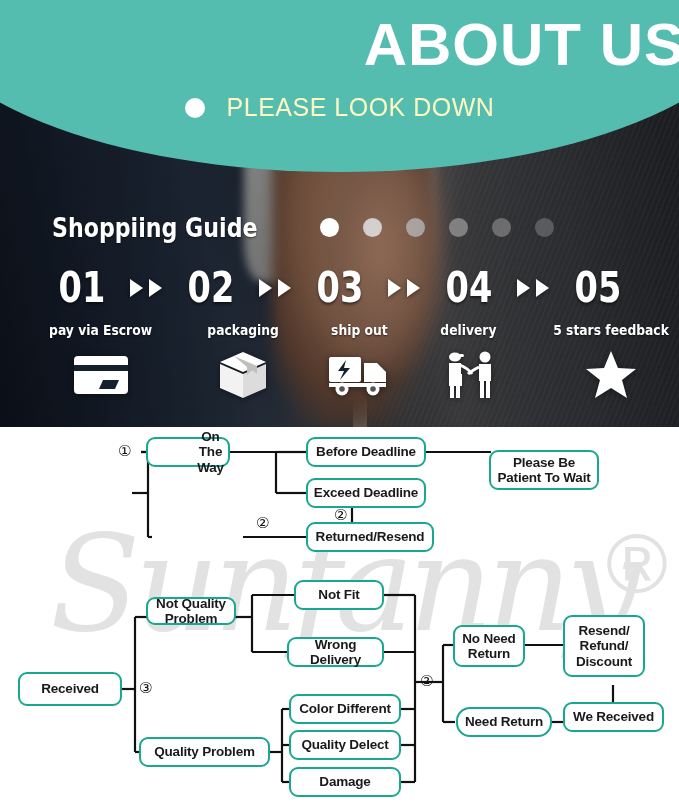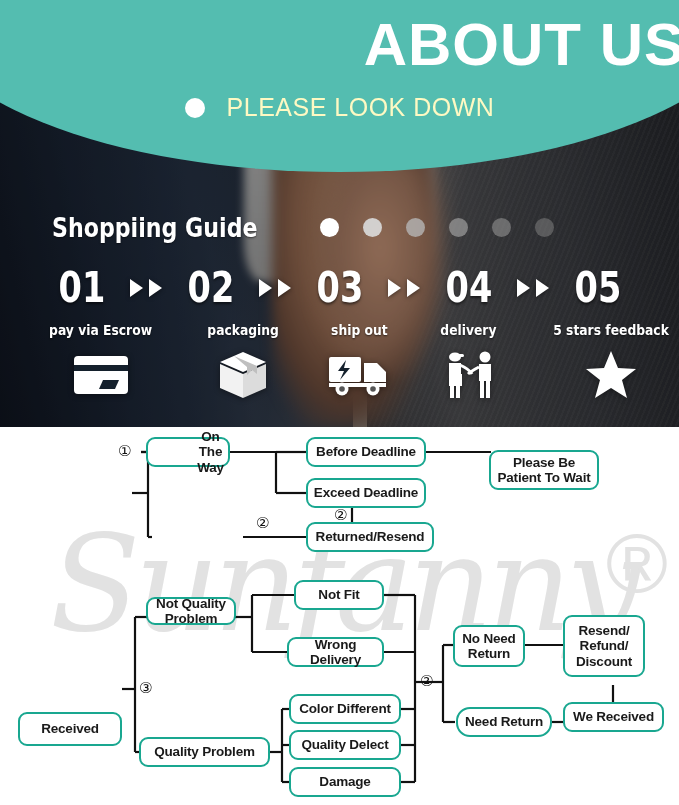--- a/index.html
+++ b/index.html
@@ -415,21 +415,21 @@
     </g>
   </svg>
 
   <div class="node" style="left:146px; top:10px;  width:84px;  height:30px;padding-left:45px;">On The Way</div>
   <div class="node" style="left:306px; top:10px;  width:120px; height:30px;">Before Deadline</div>
   <div class="node" style="left:306px; top:51px;  width:120px; height:30px;">Exceed Deadline</div>
   <div class="node" style="left:306px; top:95px;  width:128px; height:30px;">Returned/Resend</div>
   <div class="node" style="left:489px; top:7px;   width:110px; height:40px;margin-top:16px;">Please Be
 Patient To Wait</div>
 
-  <div class="node" style="left:18px;  top:245px; width:104px; height:34px;margin-top:40px;">Received</div>
+  <div class="node" style="left:18px;  top:245px; width:104px; height:34px;">Received</div>
   <div class="node" style="left:146px; top:170px; width:90px;  height:28px;">Not Quality
 Problem</div>
   <div class="node" style="left:139px; top:310px; width:131px; height:30px;">Quality Problem</div>
   <div class="node" style="left:294px; top:153px; width:90px;  height:30px;">Not Fit</div>
   <div class="node" style="left:287px; top:210px; width:97px;  height:30px;">Wrong Delivery</div>
   <div class="node" style="left:289px; top:267px; width:112px; height:30px;">Color Different</div>
   <div class="node" style="left:289px; top:303px; width:112px; height:30px;">Quality Delect</div>
   <div class="node" style="left:289px; top:340px; width:112px; height:30px;">Damage</div>
   <div class="node" style="left:453px; top:198px; width:72px;  height:42px;">No Need
 Return</div>

